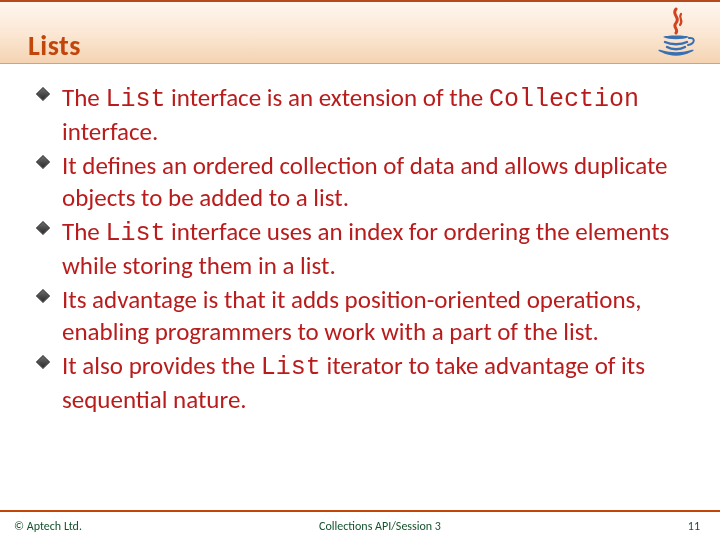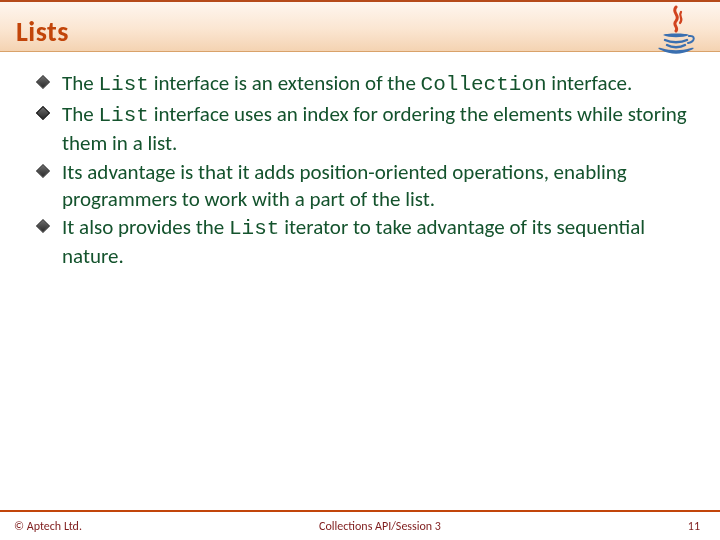--- a/index.html
+++ b/index.html
@@ -4,26 +4,26 @@
 <style>
   * { box-sizing: border-box; margin: 0; padding: 0; }
   html, body { width: 720px; height: 540px; overflow: hidden; }
   body {
     font-family: Calibri, "Segoe UI", Arial, sans-serif;
     background: #fff;
     position: relative;
     border-top: 2px solid #b54a1a;
   }
   .header {
-    height: 50px;
+    height: 62px;
     background: linear-gradient(to bottom, #fef6ef 0%, #fbe6d2 55%, #f4d3b2 100%);
     border-bottom: 1px solid #d9a26a;
-    padding: 10px 16px 0 16px;
+    padding: 10px 16px 0 28px;
     display: flex;
-    align-items: center;
+    align-items: flex-end;
     justify-content: space-between;
   }
   .title {
     color: #c2450a;
     font-weight: 700;
     font-size: 28px;
     letter-spacing: 0.5px;
   }
   .logo {
     margin-top: 2px;
@@ -31,23 +31,23 @@
   }
   .content {
     padding: 18px 28px 0 38px;
   }
   ul.bullets {
     list-style: none;
   }
   ul.bullets li {
     position: relative;
     padding-left: 24px;
-    font-size: 21px;
+    font-size: 25px;
     line-height: 1.28;
-    color: #14532d;
+    color: #b91c1c;
     margin-bottom: 2px;
   }
   ul.bullets li .diamond {
     position: absolute;
     left: 0;
     top: 7px;
     width: 10px;
     height: 10px;
     transform: rotate(45deg);
     background: linear-gradient(135deg, #6b6b6b 0%, #2b2b2b 100%);
@@ -57,21 +57,21 @@
   .footer {
     position: absolute;
     left: 0; right: 0; bottom: 0;
     height: 30px;
     border-top: 2px solid #c2450a;
     display: flex;
     align-items: center;
     justify-content: space-between;
     padding: 0 14px;
     font-size: 12px;
-    color: #7f1d1d;
+    color: #14532d;
     background: #fff;
   }
   .footer .center {
     position: absolute;
     left: 0; right: 0;
     text-align: center;
     margin-left: 40px;
   }
   .footer .right {
     position: absolute;
@@ -96,21 +96,21 @@
         <path d="M7 45 C17 50 27 50 37 45 C40 44 41 42 37 43 C27 46 17 46 7 43 C3 42 4 44 7 45 Z" fill="#3a6fb0"></path>
         <path d="M35 31 C41 30 42 36 34 38" stroke="#3a6fb0" stroke-width="2" fill="none" stroke-linecap="round"></path>
       </g>
     </svg>
   </div>
 </div>
 
 <div class="content">
   <ul class="bullets" id="bullet-list">
       <li><span class="diamond"></span><span><span>The </span><span class="mono">List</span><span> interface is an extension of the </span><span class="mono">Collection</span><span> interface.</span></span></li>
-      <li><span class="diamond"></span></li>
+      <li><span class="diamond"></span><span><span>It defines an ordered collection of data and allows duplicate objects to be added to a list.</span></span></li>
       <li><span class="diamond"></span><span><span>The </span><span class="mono">List</span><span> interface uses an index for ordering the elements while storing them in a list.</span></span></li>
       <li><span class="diamond"></span><span><span>Its advantage is that it adds position-oriented operations, enabling programmers to work with a part of the list.</span></span></li>
       <li><span class="diamond"></span><span><span>It also provides the </span><span class="mono">List</span><span> iterator to take advantage of its sequential nature.</span></span></li>
     </ul>
 </div>
 
 <div class="footer">
   <span>© Aptech Ltd.</span>
   <span class="center">Collections API/Session 3</span>
   <span class="right">11</span>

